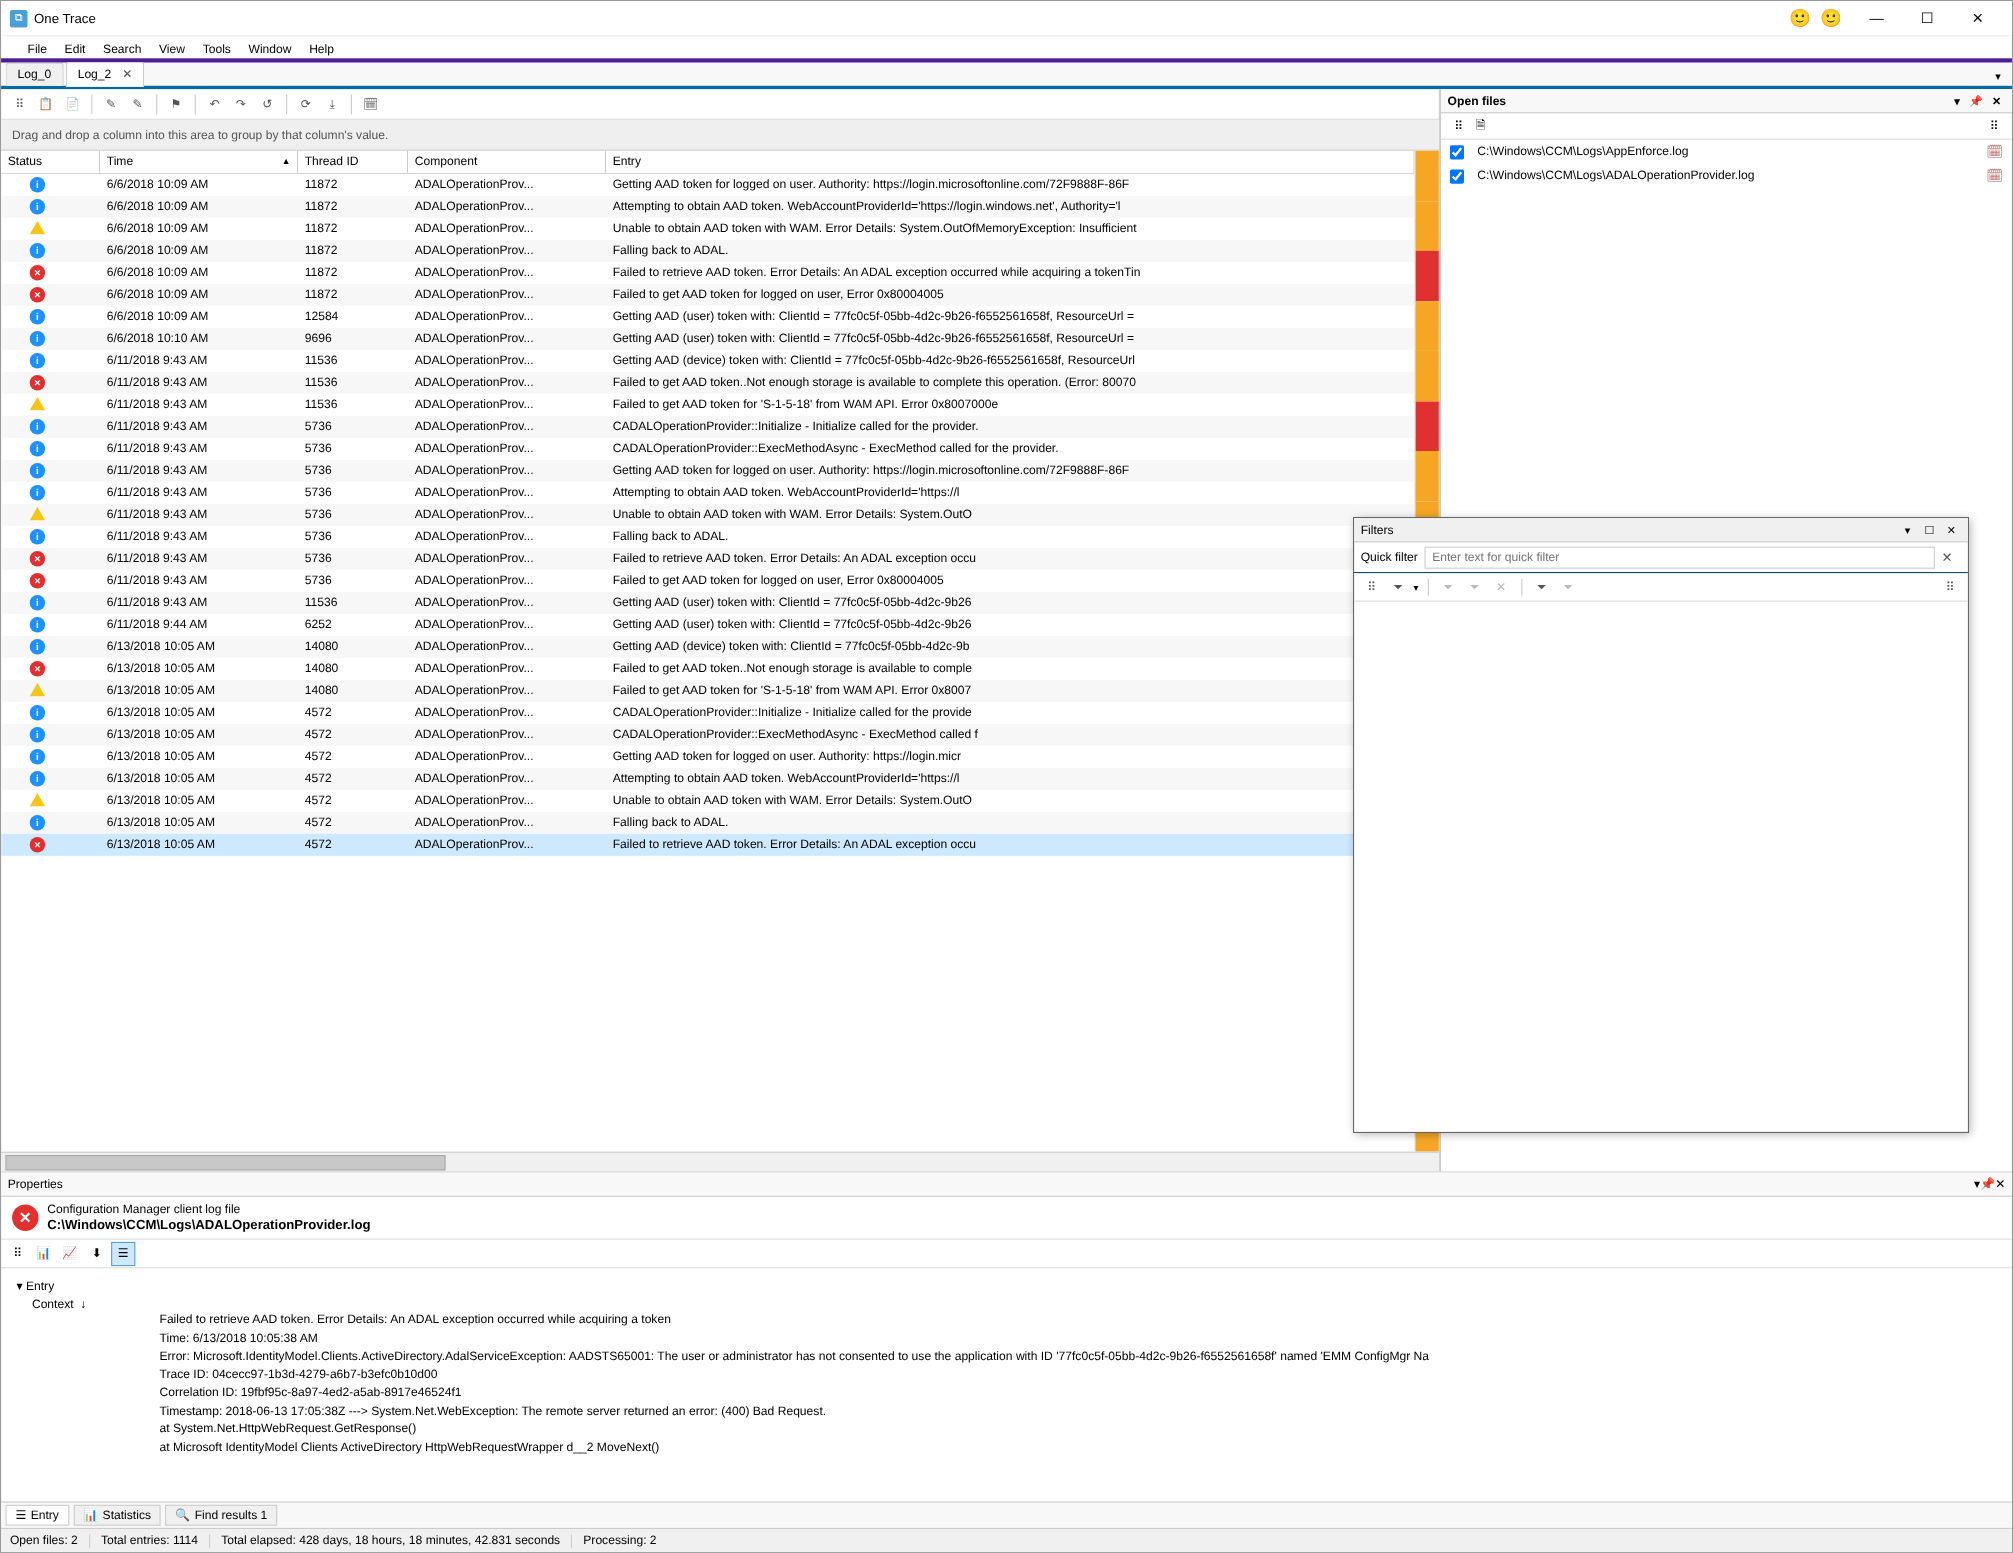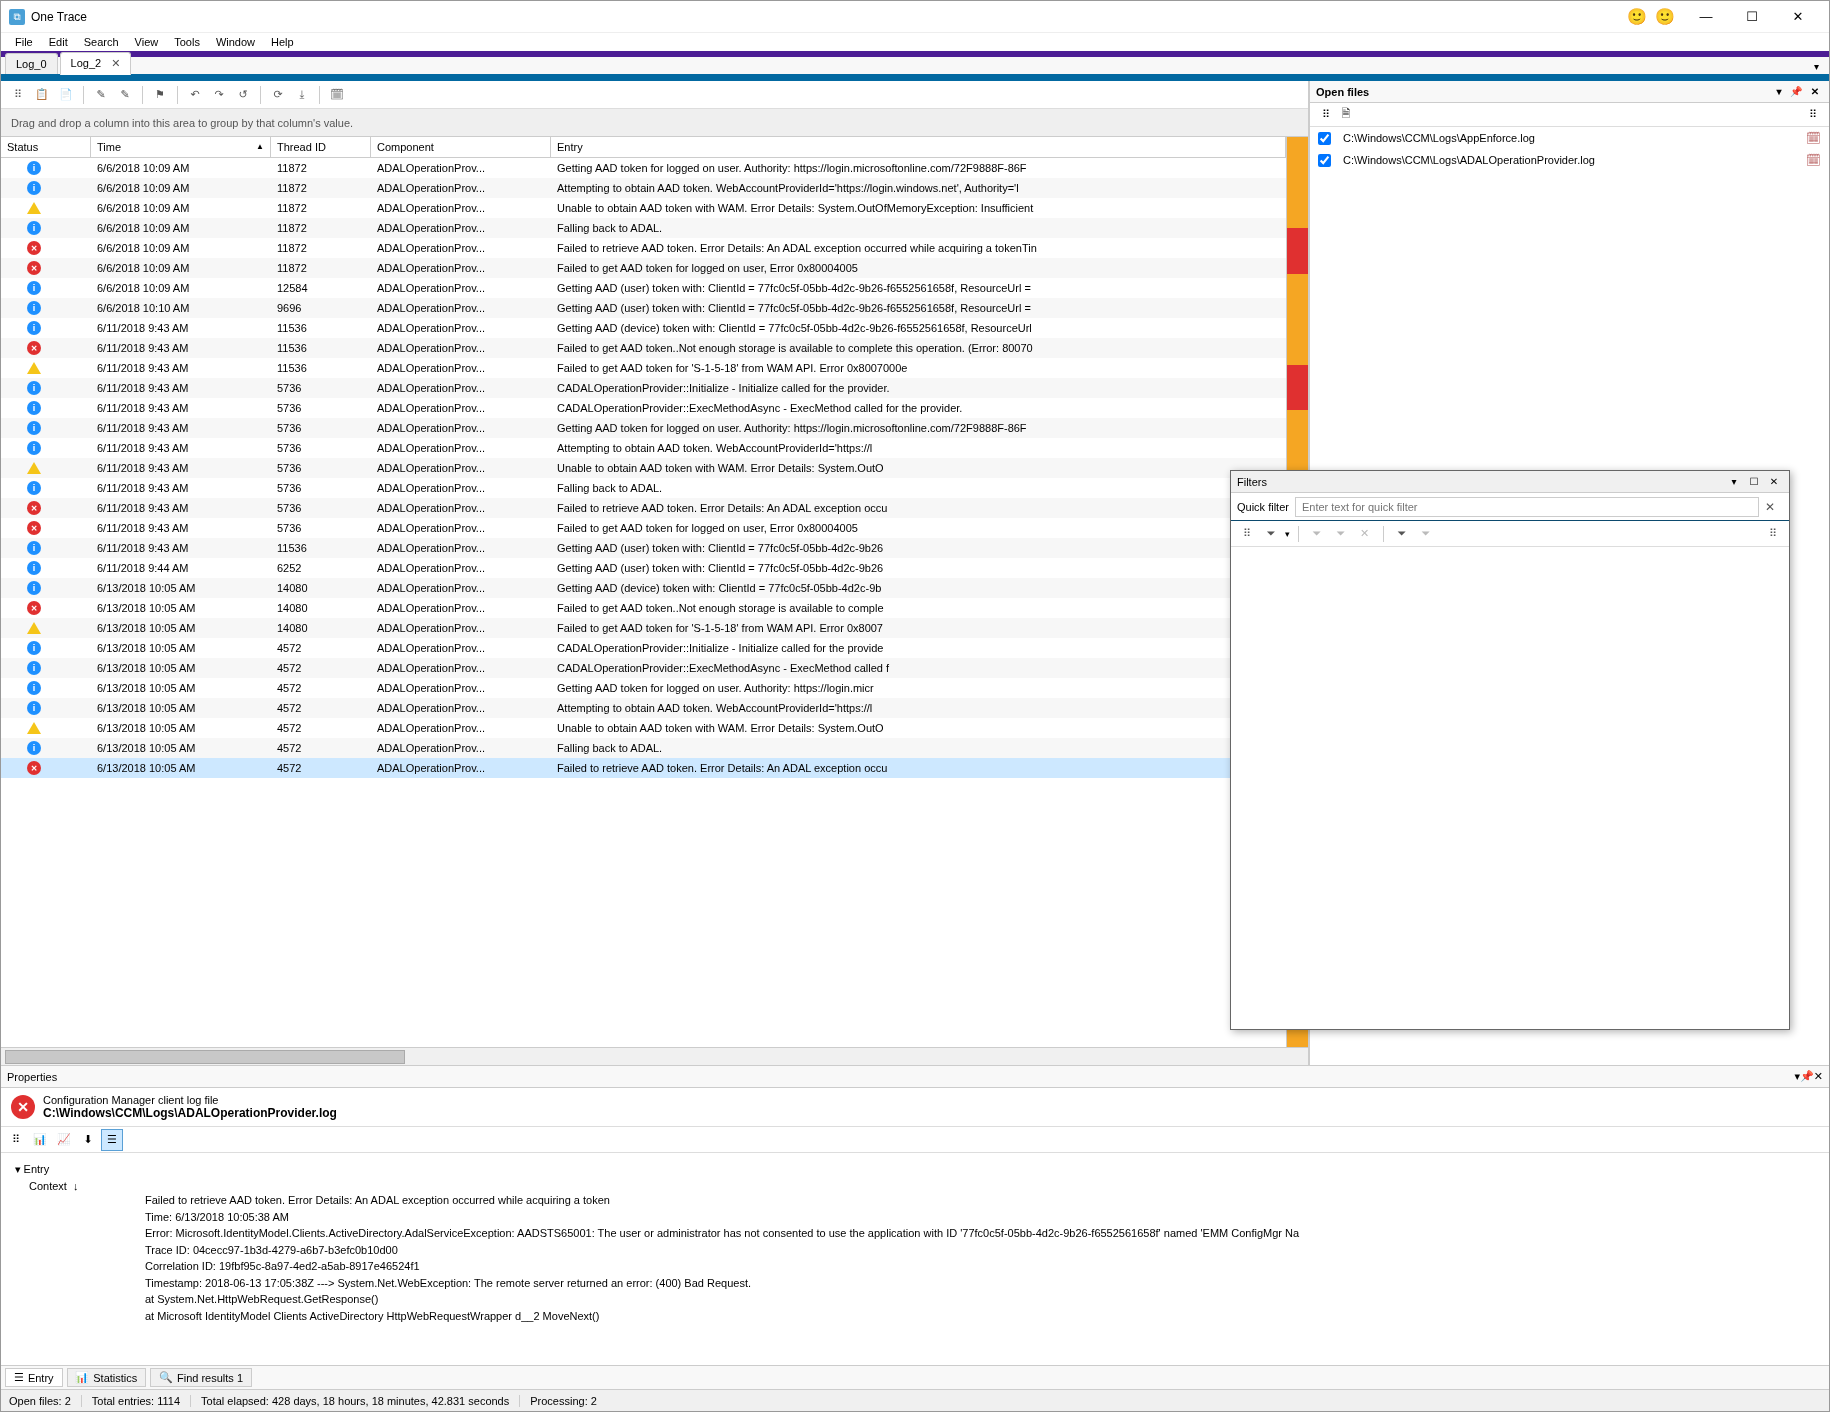--- a/index.html
+++ b/index.html
@@ -3,23 +3,23 @@
 <meta charset="utf-8">
 <style>
 *{margin:0;padding:0;box-sizing:border-box;font-family:"Segoe UI",Tahoma,sans-serif;font-size:11px;color:#000}
 body{background:#fff;width:1830px;height:1412px;overflow:hidden;display:flex;flex-direction:column;border:1px solid #999}
 .titlebar{height:32px;display:flex;align-items:center;padding:0 8px;background:#fff;border-bottom:1px solid #eee}
 .titlebar .app-icon{width:16px;height:16px;background:#4aa0d6;border-radius:2px;margin-right:6px;display:inline-flex;align-items:center;justify-content:center;color:#fff;font-size:10px}
 .titlebar .title{flex:1;font-size:12px}
 .win-ctrls{display:flex;gap:0}
 .win-ctrls div{width:46px;height:30px;display:flex;align-items:center;justify-content:center;font-size:13px}
 .emoji{margin-right:8px;font-size:16px}
-.menubar{height:24px;display:flex;align-items:center;padding:0 6px;border-bottom:6px solid #4c1d95}
+.menubar{height:24px;display:flex;align-items:flex-end;padding:0 16px;border-bottom:4px solid #4c1d95}
 .menubar span{padding:2px 8px;cursor:default}
-.tabbar{height:24px;display:flex;align-items:end;padding:0 4px;background:#f8f8f8;border-bottom:7px solid #0369a1}
+.tabbar{height:24px;display:flex;align-items:end;padding:0 4px;background:#f8f8f8;border-bottom:3px solid #0369a1}
 .tab{padding:4px 10px;border:1px solid #ccc;border-bottom:none;margin-right:2px;background:#f0f0f0;position:relative;border-radius:3px 3px 0 0}
 .tab.active{background:#fff;border-bottom:1px solid #fff;margin-bottom:-1px}
 .tab .x{margin-left:10px;font-size:11px;color:#555}
 .tabbar .spacer{flex:1}
 .tabbar .chev{padding:2px 6px;font-size:10px}
 .toolbar{height:28px;display:flex;align-items:center;padding:2px 6px;border-bottom:1px solid #ddd;gap:2px}
 .toolbar .btn{width:22px;height:22px;display:flex;align-items:center;justify-content:center;color:#555;border:1px solid transparent}
 .toolbar .sep{width:1px;height:18px;background:#ccc;margin:0 4px}
 .main{flex:1;display:flex;min-height:0}
 .center{flex:1;display:flex;flex-direction:column;min-width:0;border-right:1px solid #ccc}

